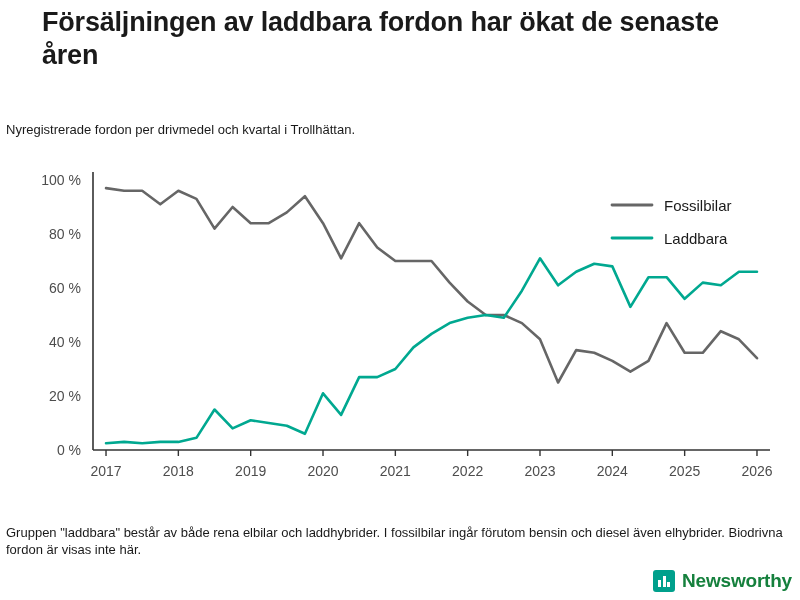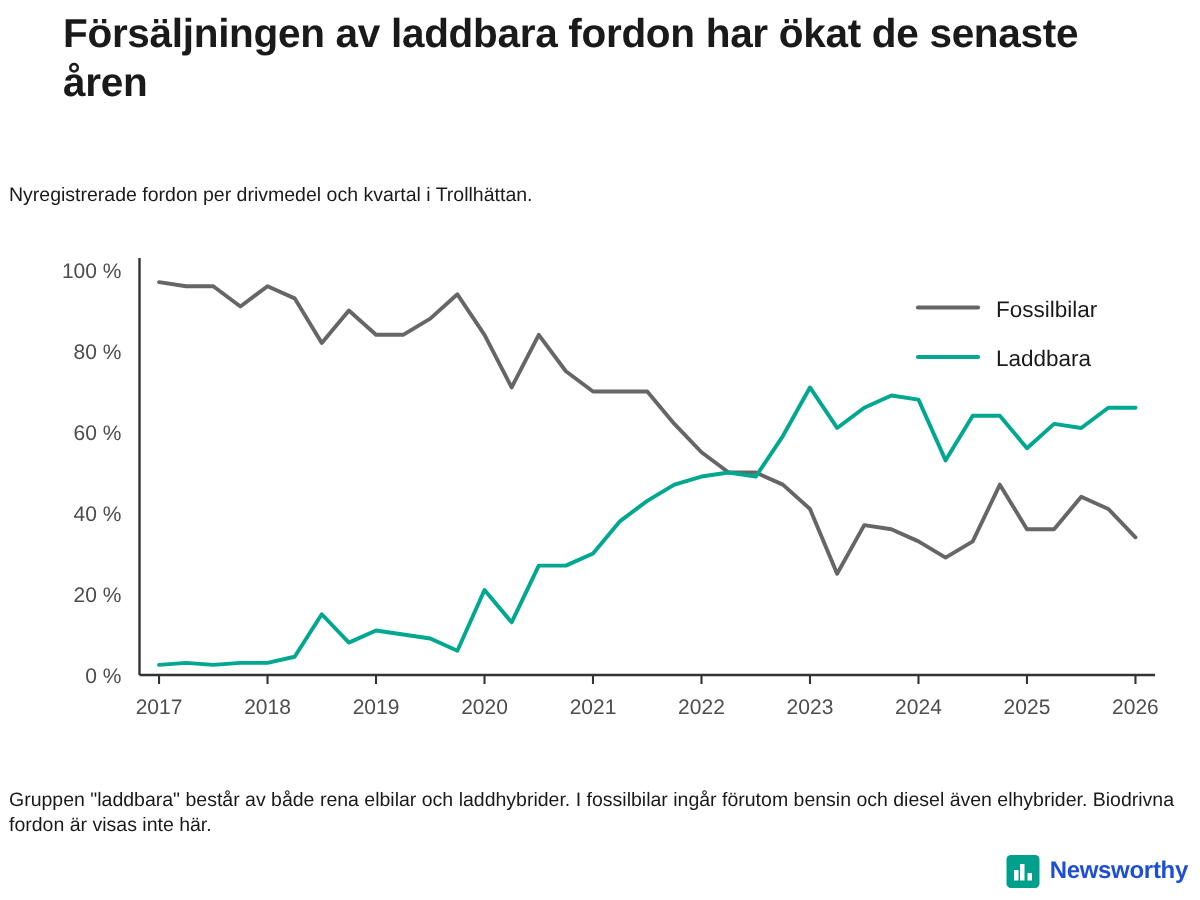--- a/index.html
+++ b/index.html
@@ -85,23 +85,23 @@
   .brand-logo .b1, .brand-logo .b2, .brand-logo .b3 {
     position: absolute;
     bottom: 5px;
     width: 3px;
     background: #ffffff;
   }
   .brand-logo .b1 { left: 5px; height: 7px; }
   .brand-logo .b2 { left: 9.5px; height: 11px; }
   .brand-logo .b3 { left: 14px; height: 5px; }
   .brand-name {
-    font-size: 16px;
+    font-size: 19px;
     font-weight: bold;
-    color: #1d4ed8;
+    color: #15803d;
     letter-spacing: -0.2px;
   }
   .legend-label {
     font-size: 15px;
     fill: #1a1a1a;
     font-family: "Liberation Sans", sans-serif;
   }
   .axis-label {
     font-size: 14px;
     fill: #4d4d4d;

